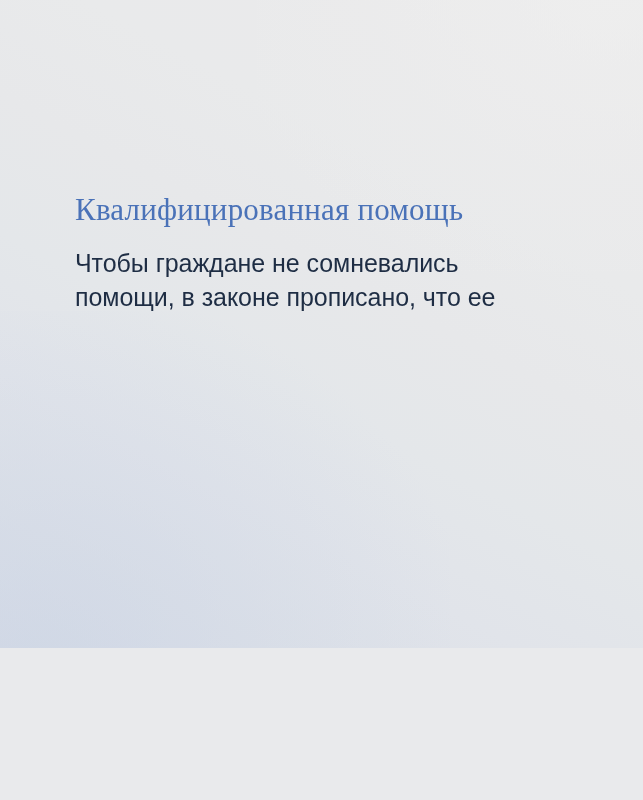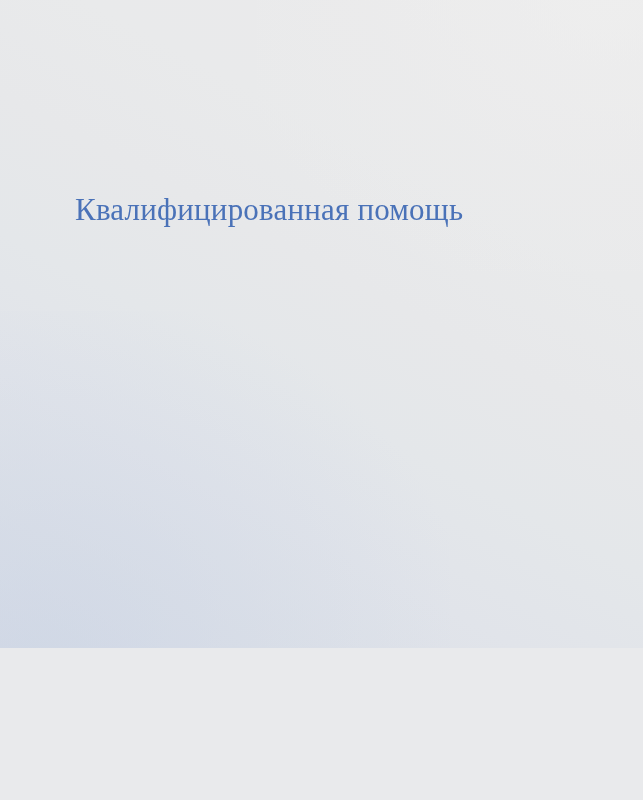--- a/index.html
+++ b/index.html
@@ -112,17 +112,19 @@
 </head>
 <body>
 
 <div class="slide">
 
   <div class="text-block">
 
     <h1 class="slide-title">Квалифицированная помощь</h1>
 
     <p class="slide-body">
+      <span class="line">Чтобы граждане не сомневались</span>
+      <span class="line">помощи, в законе прописано, что ее</span>
     </p>
 
   </div>
 
 </div>
 
 </body></html>

